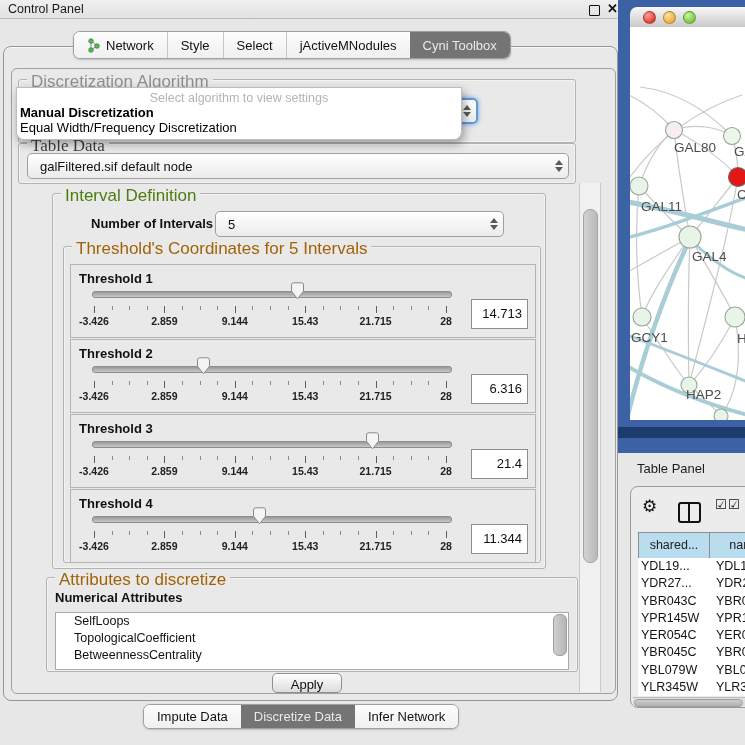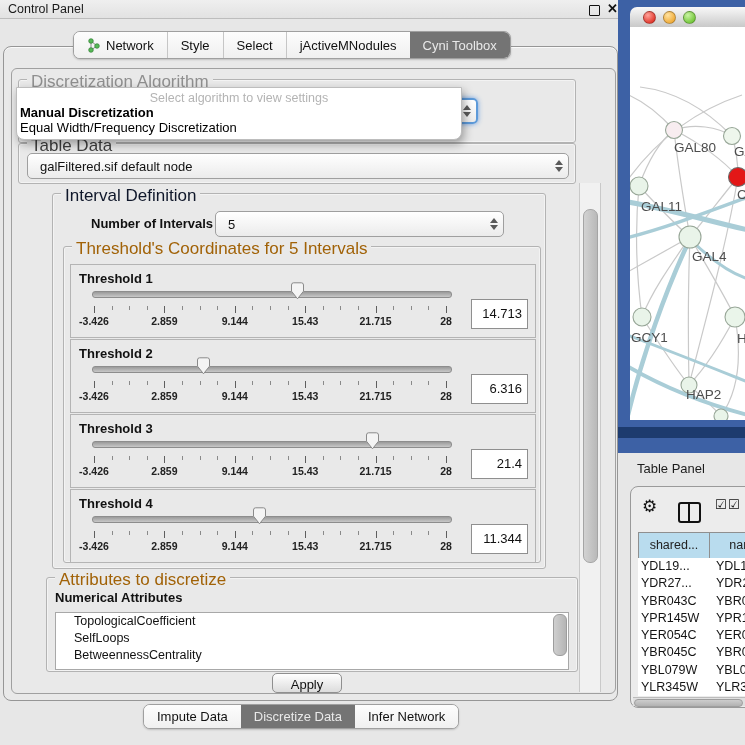--- a/index.html
+++ b/index.html
@@ -15,22 +15,22 @@
   .tabstrip.bottom{left:143px;top:704px;height:23px;}
   .tab{display:flex;align-items:center;padding:0 13px;font-size:13px;color:#111;background:linear-gradient(#fdfdfd,#f0f0f0);border-left:1px solid #c6c6c6;white-space:nowrap;cursor:default;}
   .tab:first-child{border-left:none;}
   .tab.sel{background:#747474;color:#e9e9e9;border-left:none;}
   .tab.sel + .tab{border-left:none;}
   .tab .nicon{margin-right:5px;display:inline-block;width:14px;height:15px;}
   .outer-panel{position:absolute;left:3px;top:46px;width:613px;height:653px;border:1px solid #969696;border-radius:8px;background:#e9e9e9;box-shadow:inset 0 1px 0 #fafafa;}
   .inner-panel{position:absolute;left:8px;top:68px;width:603px;height:624px;border:1px solid #a0a0a0;border-radius:6px;background:#e9e9e9;}
   .group{position:absolute;border:1px solid #b3b3b3;border-radius:3px;box-shadow:inset 0 0 0 1px #f3f3f3;}
   .legend{position:absolute;top:-8px;left:8px;background:#e9e9e9;padding:0 4px;font-size:17px;white-space:nowrap;}
-  .legend.gray{color:#8f8f8f;} .legend.dark{color:#3f3f3f;}
-  .legend.green{color:#0f172a;text-align:center;} .legend.blue{color:#a16207;}
+  .legend.gray{color:#8f8f8f;} .legend.dark{color:#3f3f3f;font-family:Liberation Serif, serif;}
+  .legend.green{color:#4d7c0f;text-align:center;} .legend.blue{color:#a16207;}
   .combo{position:absolute;background:linear-gradient(#ffffff,#ebebeb);border:1px solid #9f9f9f;border-radius:5px;font-size:13px;color:#111;}
   .combo .val{position:absolute;left:12px;top:50%;transform:translateY(-50%);white-space:nowrap;}
   .stepper{position:absolute;right:5px;top:50%;transform:translateY(-50%);display:flex;flex-direction:column;align-items:center;gap:2px;}
   .tri-up{width:0;height:0;border-left:4px solid transparent;border-right:4px solid transparent;border-bottom:5px solid #5a5a5a;}
   .tri-down{width:0;height:0;border-left:4px solid transparent;border-right:4px solid transparent;border-top:5px solid #5a5a5a;}
   .combo.focused{border:2px solid #5d9ad9;box-shadow:0 0 5px rgba(90,150,225,.9);}
   .popup{position:absolute;left:4px;top:18px;width:444px;height:51px;background:#fff;border:1px solid #bdbdbd;border-radius:0 0 8px 8px;box-shadow:2px 4px 10px rgba(0,0,0,.35);z-index:40;}
   .popup-header{position:absolute;left:0;top:3px;width:100%;text-align:center;font-size:12.5px;color:#b4b4b4;}
   .popup-item{position:absolute;left:3px;font-size:13px;color:#000;white-space:nowrap;}
   .bold{font-weight:700;}
@@ -310,22 +310,22 @@
                 <div class="tfield">11.344</div>
               </div>
             </div>
         </div>
       </div>
 
       <div class="group" style="left:34px;top:508px;width:530px;height:93px;">
         <span class="legend blue">Attributes to discretize</span>
         <span class="attr-sub">Numerical Attributes</span>
         <div class="attr-list" id="attr-list">
+            <div class="attr-item">SelfLoops</div>
             <div class="attr-item">TopologicalCoefficient</div>
-            <div class="attr-item">SelfLoops</div>
             <div class="attr-item">BetweennessCentrality</div>
           </div>
         <div class="list-scroll" style="right:10px;top:36px;"></div>
       </div>
 
       <button class="apply-btn">Apply</button>
 
       <div class="v-scroll-track">
         <div class="v-scroll-thumb"></div>
       </div>

